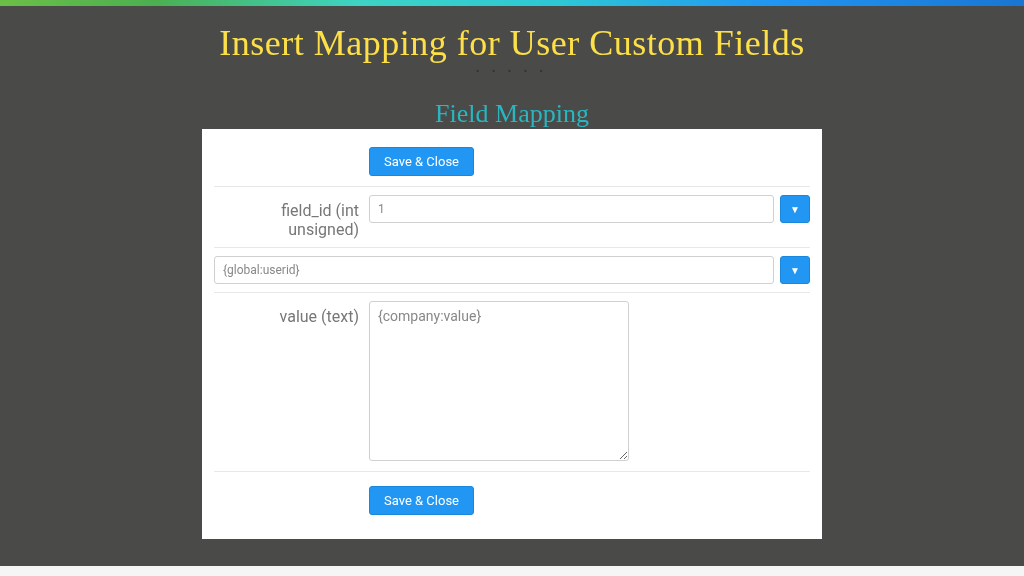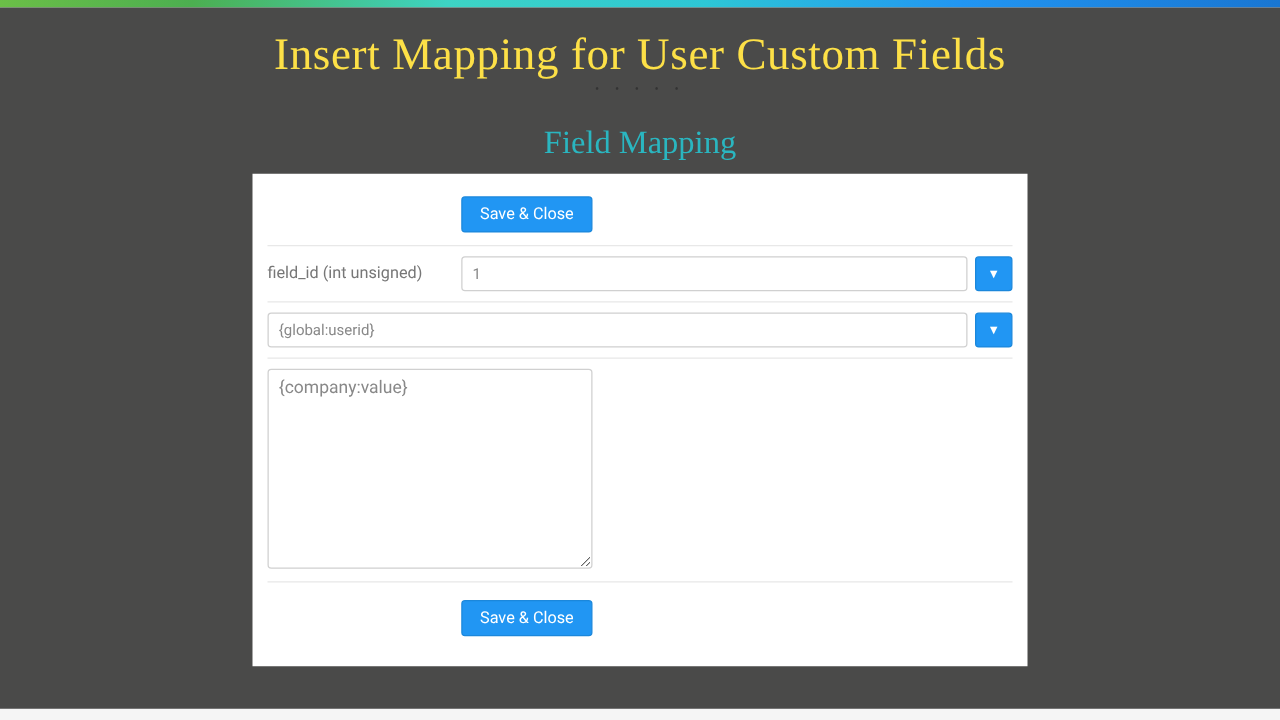--- a/index.html
+++ b/index.html
@@ -43,41 +43,42 @@
       text-align: center;
       color: #2ab6c0;
       font-family: Georgia, "Times New Roman", serif;
       font-size: 26px;
       font-weight: 400;
       margin-top: 22px;
     }
     .panel {
       background: #ffffff;
       width: 620px;
-      margin: 10px auto;
+      margin: 0 auto;
       padding: 10px 12px 16px 12px;
     }
     .form-row {
       display: flex;
       align-items: flex-start;
       padding: 8px 0;
       border-bottom: 1px solid #e8e8e8;
     }
     .form-row.first {
       border-top: none;
     }
     .form-row.last {
       border-bottom: none;
     }
     .label-col {
       width: 155px;
       padding-right: 10px;
       padding-top: 6px;
-      font-size: 13px;
+      font-size: 16px;
       color: #777;
+      text-align: right;
     }
     .input-col {
       flex: 1;
       display: flex;
       align-items: stretch;
       gap: 6px;
     }
     .text-input {
       flex: 1;
       border: 1px solid #d0d0d0;
@@ -163,20 +164,21 @@
     <div class="form-row">
       <div class="input-col">
         <input type="text" class="text-input" value="{global:userid}" style="">
         <div class="dropdown-btn">
           <span>▼</span>
         </div>
       </div>
     </div>
 
     <div class="form-row last">
+      <div class="label-col">value (text)</div>
       <div class="input-col">
         <textarea class="textarea-input" style="">{company:value}</textarea>
       </div>
     </div>
 
     <div class="form-row last btn-row-bottom">
       <div class="label-col"></div>
       <div class="input-col">
         <button class="save-btn">Save &amp; Close</button>
       </div>

